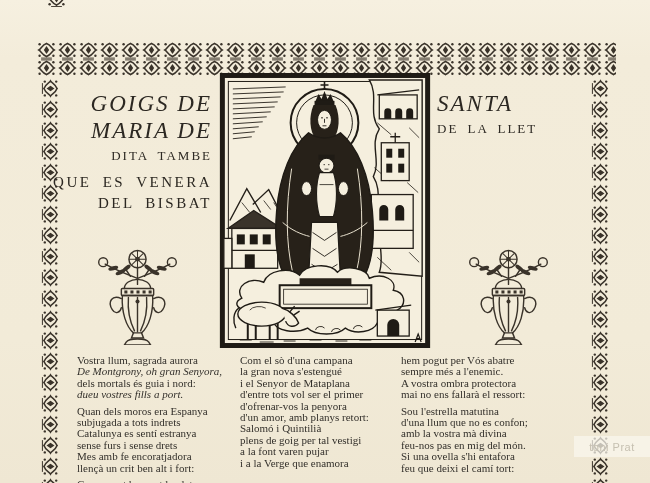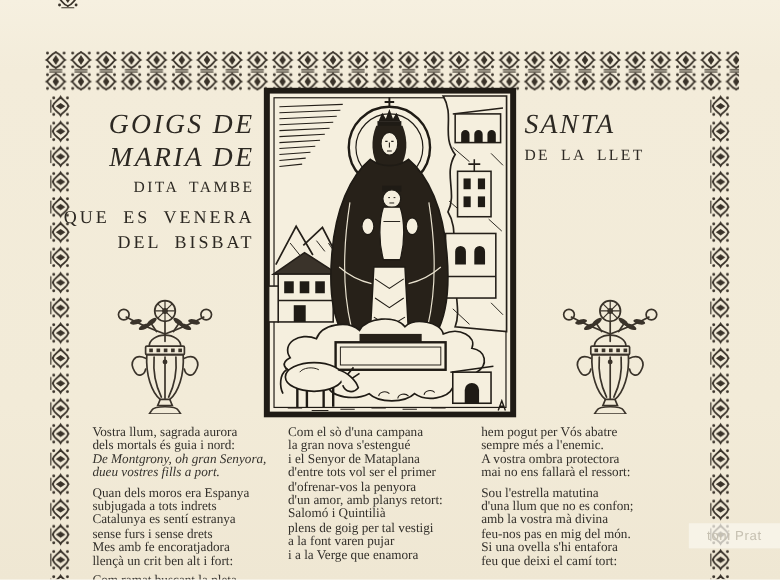--- a/index.html
+++ b/index.html
@@ -317,22 +317,22 @@
       <circle cx="45" cy="57" r="2" fill="#3a332a" stroke="none"></circle>
       <path d="M29 54 C20 50 15 57 20 65 C23 70 28 68 29 63"></path>
       <path d="M61 54 C70 50 75 57 70 65 C67 70 62 68 61 63"></path>
       <path d="M41 88 L39 93 H51 L49 88"></path>
       <path d="M34 97 C36 93 54 93 56 97 L58 100 H32 Z"></path>
     </g>
   </svg>
 
   <div class="verse-col vc1">
       <div class="line">Vostra llum, sagrada aurora</div>
+      <div class="line italic">De Montgrony, oh gran Senyora,</div>
       <div class="line">dels mortals és guia i nord:</div>
-      <div class="line italic">De Montgrony, oh gran Senyora,</div>
       <div class="line italic">dueu vostres fills a port.</div>
       <div class="line gap">Quan dels moros era Espanya</div>
       <div class="line">subjugada a tots indrets</div>
       <div class="line">Catalunya es sentí estranya</div>
       <div class="line">sense furs i sense drets</div>
       <div class="line">Mes amb fe encoratjadora</div>
       <div class="line">llençà un crit ben alt i fort:</div>
       <div class="line gap">Com ramat buscant la pleta</div>
     </div>
   <div class="verse-col vc2">

